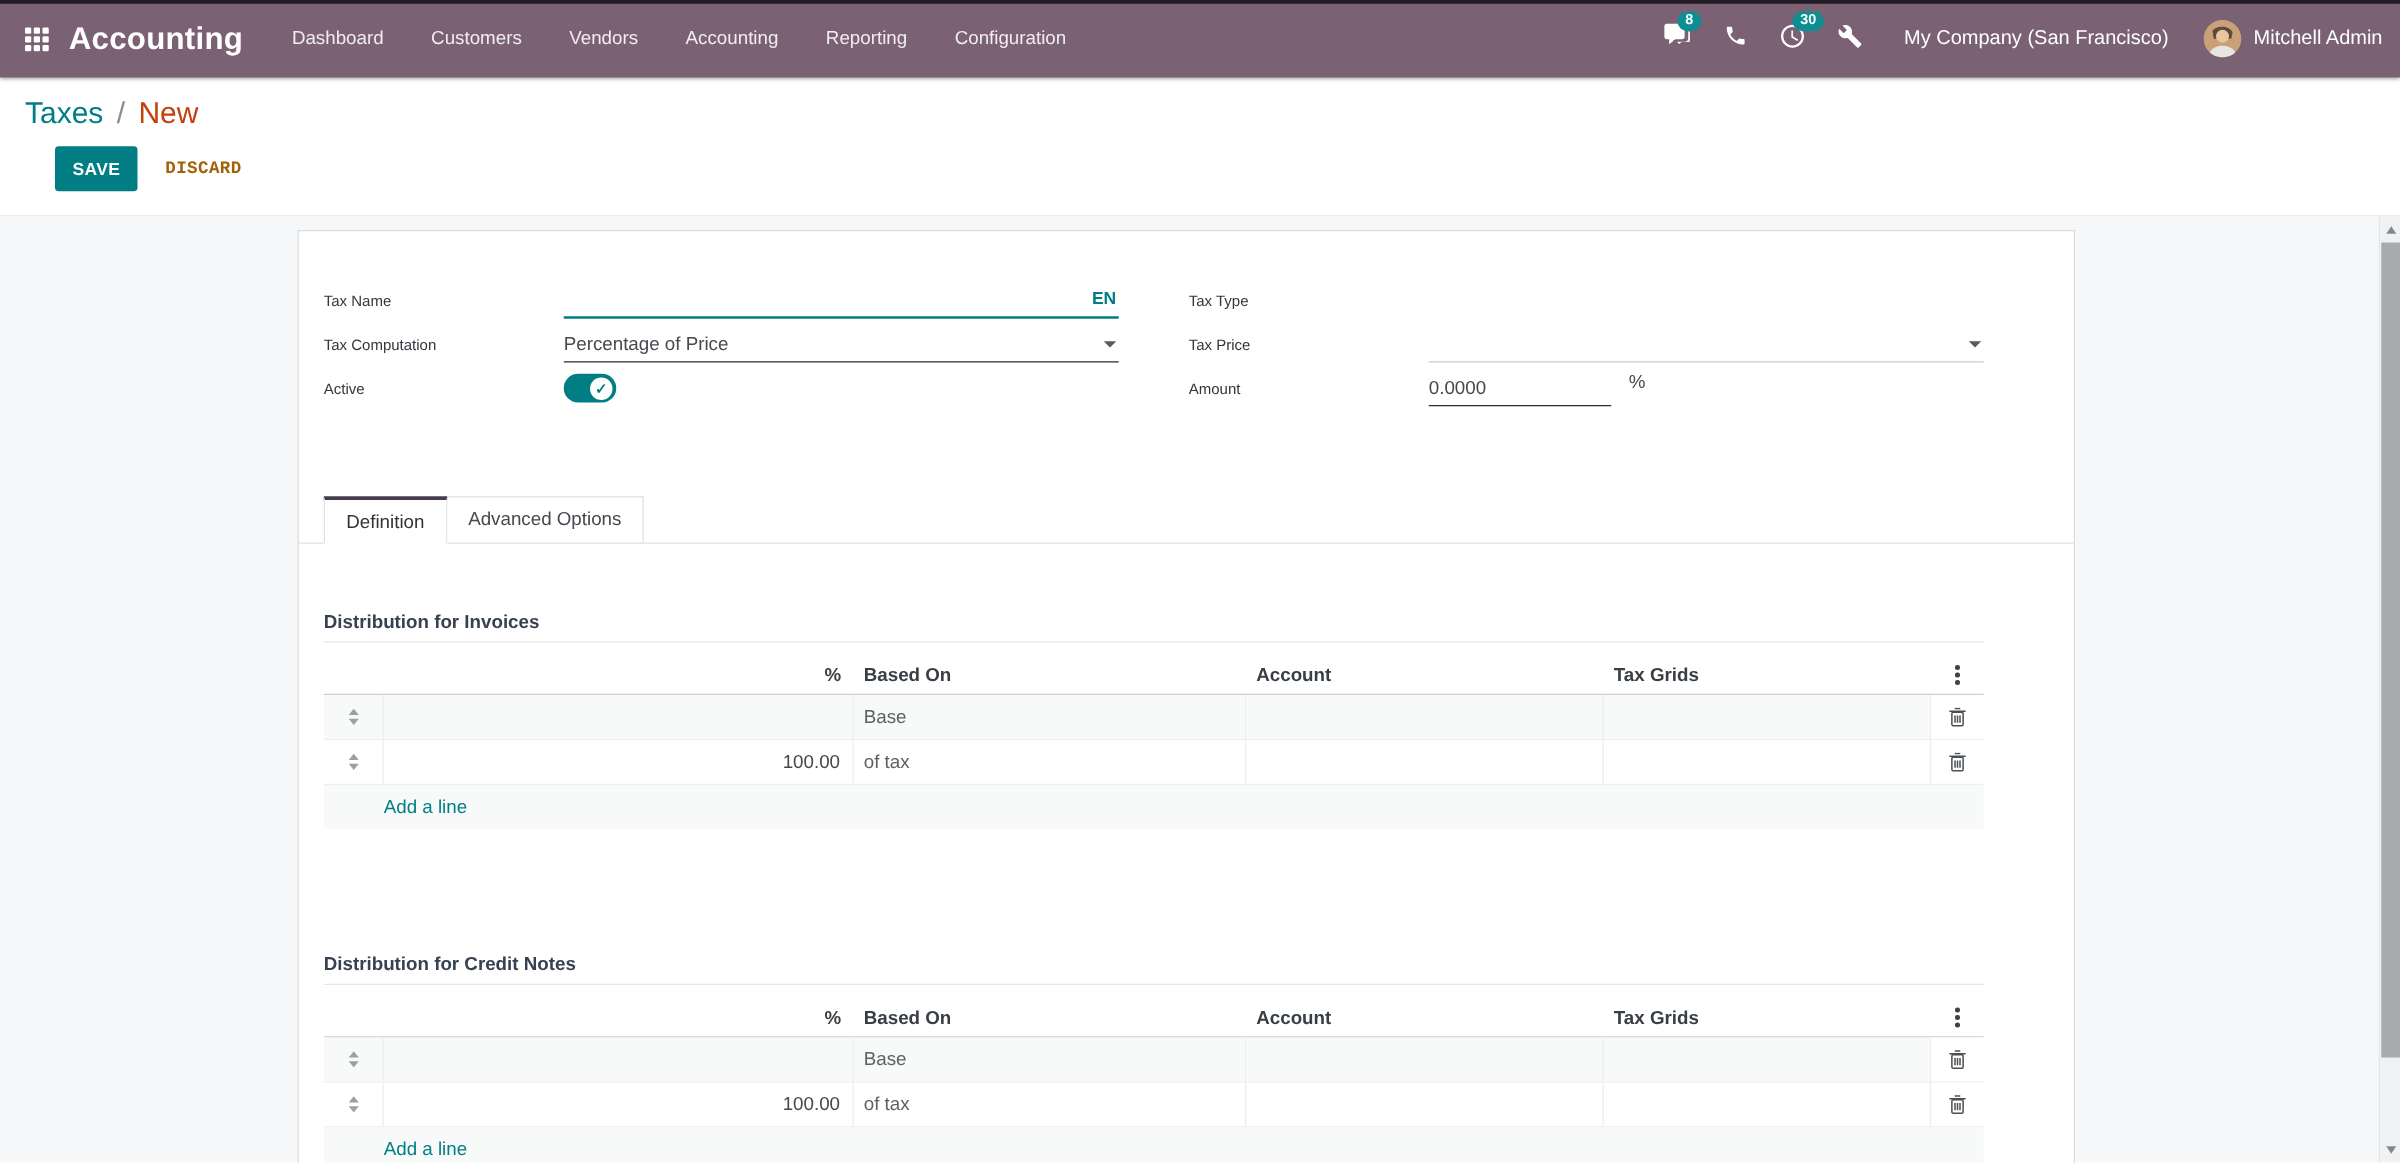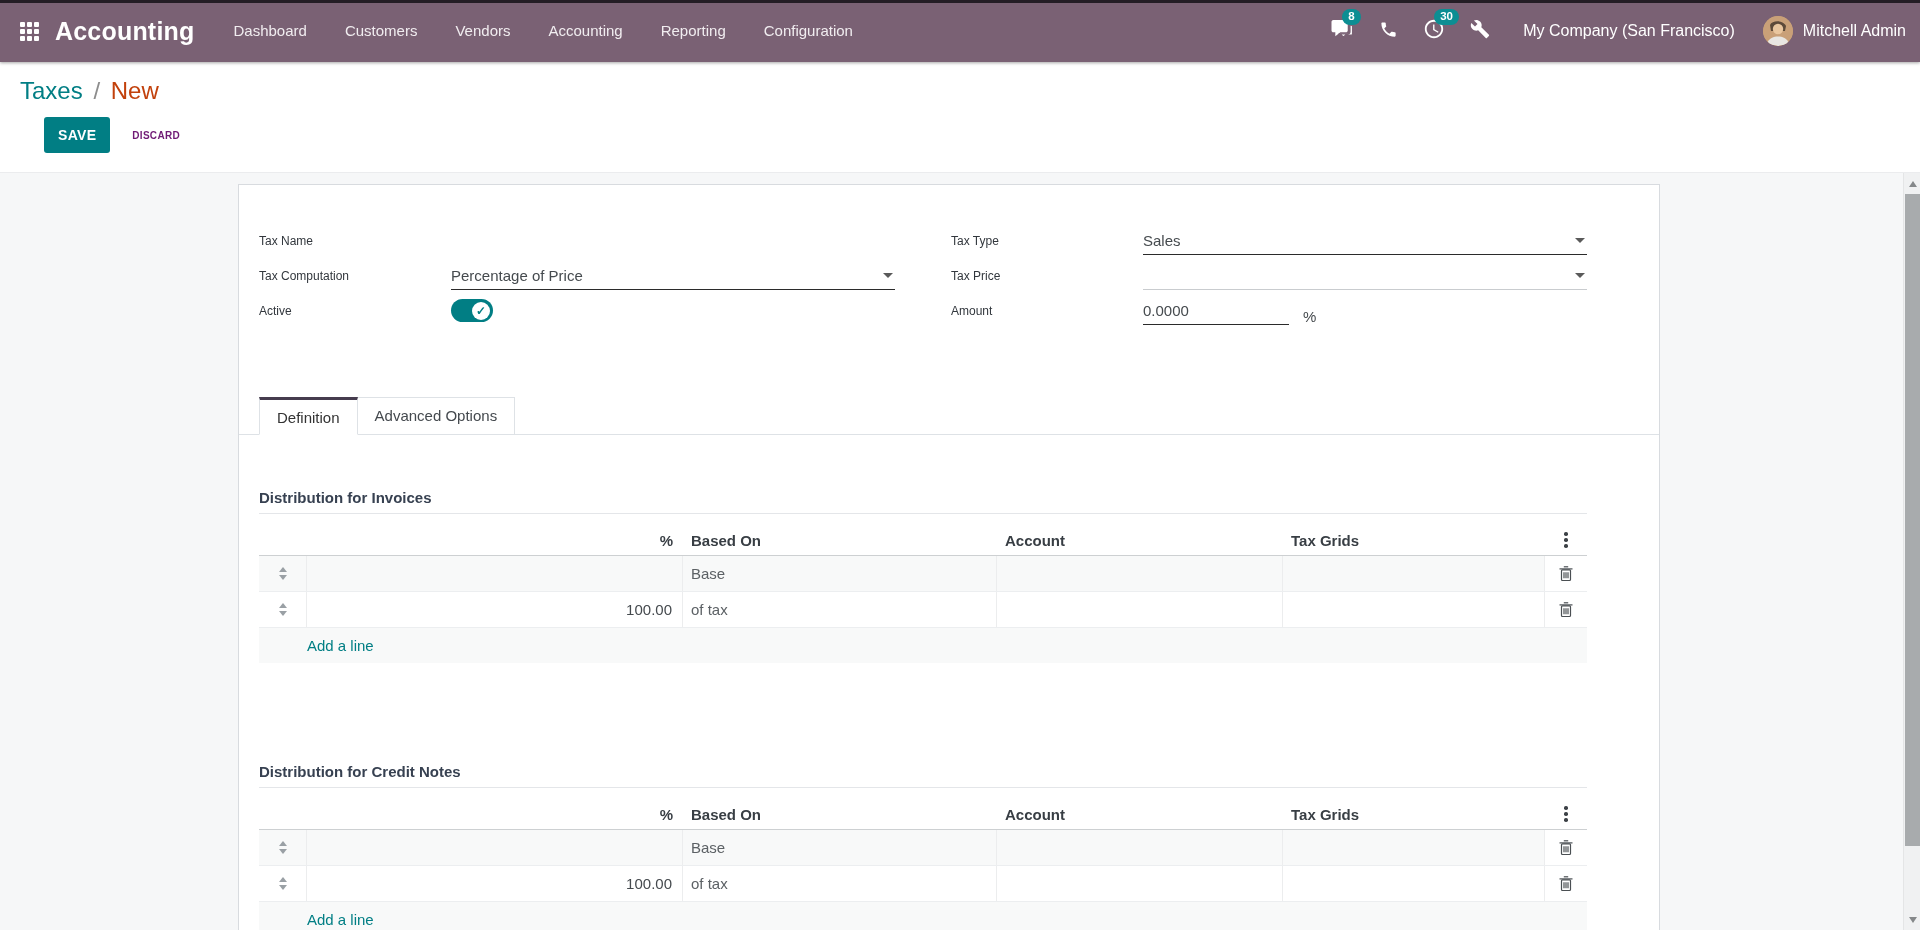--- a/index.html
+++ b/index.html
@@ -39,22 +39,22 @@
   .breadcrumb { font-size:24px; line-height:30px; }
   .breadcrumb .parent { color:#017e84; cursor:pointer; }
   .breadcrumb .sep { color:#8d8d8d; padding:0 4px; }
   .breadcrumb .current { color:#c2410c; }
   .cp-buttons { margin-top:11px; display:flex; align-items:center;margin-left:24px; }
   .btn-save {
     background:#017e84; color:#fff; border:none; font-family:inherit;
     font-size:14px; font-weight:bold; letter-spacing:.3px; padding:10px 14px; border-radius:3px; cursor:pointer;
   }
   .btn-discard {
-    background:none; border:none; color:#701a75; font-family:Liberation Sans, sans-serif;
-    font-size:10px; font-weight:bold; letter-spacing:.3px; padding:10px 16px; margin-left:6px; cursor:pointer;
+    background:none; border:none; color:#a16207; font-family:Liberation Mono, monospace;
+    font-size:14px; font-weight:bold; letter-spacing:.3px; padding:10px 16px; margin-left:6px; cursor:pointer;
   }
 
   
   .content { position:absolute; top:172px; left:0; right:0; bottom:0; background:#f6f7f8; border-top:1px solid #ebecee; }
   .sheet {
     position:absolute; left:238px; top:11px; width:1422px; bottom:-2px;
     background:#fff; border:1px solid #d8dbdf; padding:0 20px;
   }
 
   
@@ -62,21 +62,21 @@
   .form-col { width:636px; }
   .form-row { display:flex; align-items:center; height:35px; }
   .form-label { width:192px; font-size:12px; font-weight:normal; color:#32373d; }
   .field { flex:1; position:relative; display:flex; align-items:center; height:28px; font-size:15px; color:#454a4e; }
   .u-line { border-bottom:1px solid #2b2b2b; }
   .u-teal { border-bottom:2px solid #017e84; }
   .u-light { border-bottom:1px solid #c9cccf; }
   .lang-tag { position:absolute; right:2px; top:3px; color:#017e84; font-size:14px; font-weight:bold; }
   .caret { position:absolute; right:2px; top:11px; width:0; height:0;
            border-left:5px solid transparent; border-right:5px solid transparent; border-top:5px solid #5a5a5a; }
-  .amount-wrap { flex:1; display:flex; align-items:flex-end; height:28px; font-size:15px; color:#454a4e; }
+  .amount-wrap { flex:1; display:flex; align-items:flex-start; height:28px; font-size:15px; color:#454a4e; }
   .amount-box { width:146px; height:28px; display:flex; align-items:center; border-bottom:1px solid #2b2b2b; }
   .amount-suffix { margin-left:14px; color:#454a4e; }
   .toggle { width:42px; height:23px; border-radius:12px; background:#017e84; position:relative; cursor:pointer; }
   .toggle .knob {
     position:absolute; top:2.5px; right:3px; width:18px; height:18px; border-radius:50%;
     background:#fff; color:#017e84; font-size:12px; font-weight:bold;
     display:flex; align-items:center; justify-content:center;
   }
   .toggle .knob::before { content:"✓"; }
 
@@ -210,44 +210,44 @@
   </div>
 </section>
 
 <main class="content">
   <div class="sheet">
 
     <div class="form-grid">
       <div class="form-col">
         <div class="form-row">
           <div class="form-label">Tax Name</div>
+          <div class="field u-teal">
+            <span></span>
+            <span class="lang-tag">EN</span>
+          </div>
         </div>
         <div class="form-row">
           <div class="form-label">Tax Computation</div>
           <div class="field u-line">
             <span>Percentage of Price</span>
             <i class="caret"></i>
           </div>
         </div>
         <div class="form-row">
           <div class="form-label">Active</div>
           <div class="field">
             <div class="toggle">
               <div class="knob"></div>
             </div>
           </div>
         </div>
       </div>
       <div class="form-col">
         <div class="form-row">
           <div class="form-label">Tax Type</div>
-          <div class="field u-line">
-            <span>Sales</span>
-            <i class="caret"></i>
-          </div>
         </div>
         <div class="form-row">
           <div class="form-label">Tax Price</div>
           <div class="field u-light">
             <span></span>
             <i class="caret"></i>
           </div>
         </div>
         <div class="form-row">
           <div class="form-label">Amount</div>

